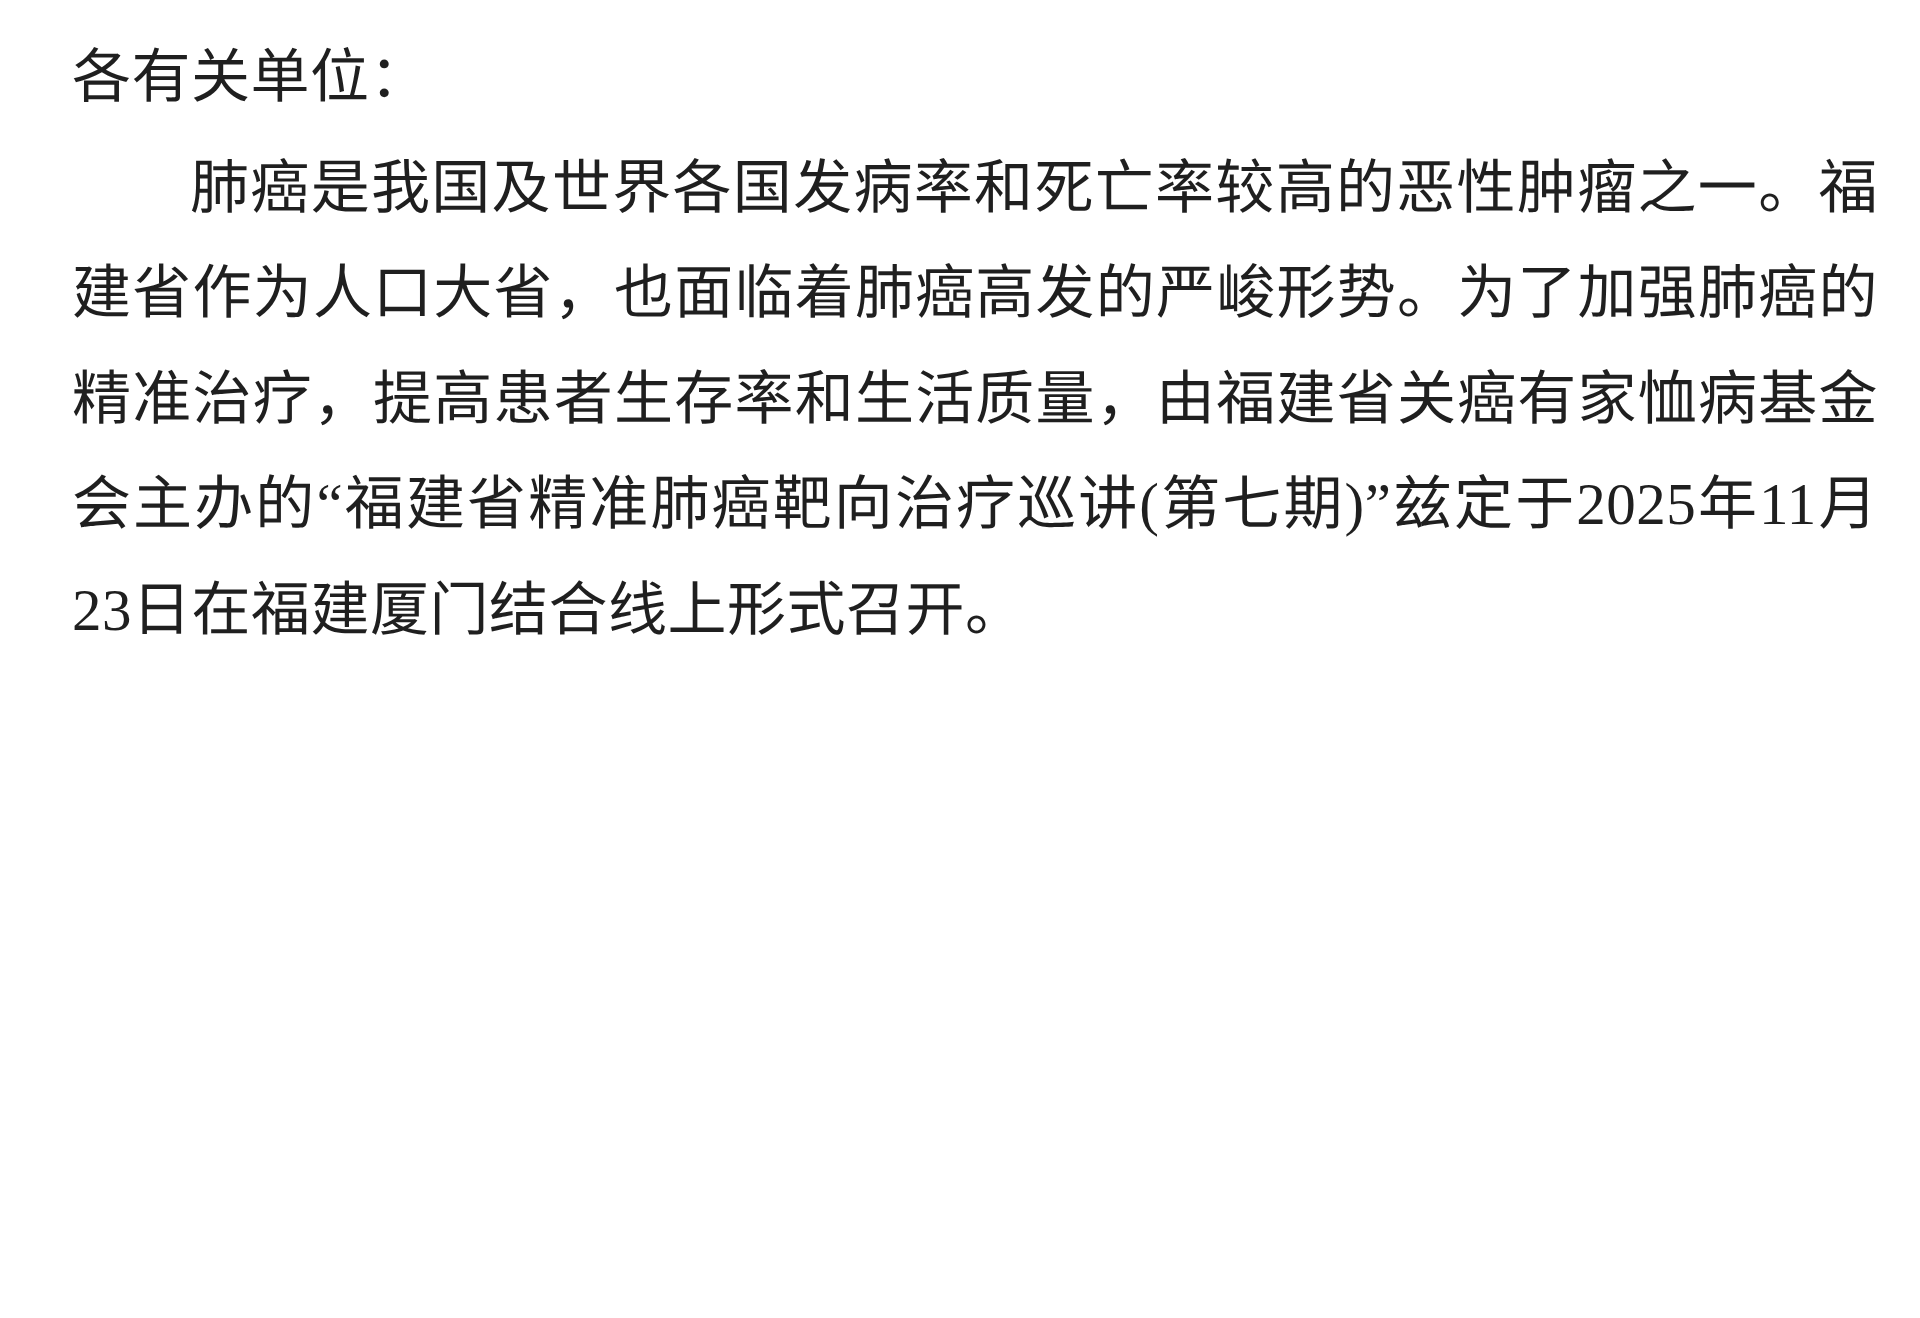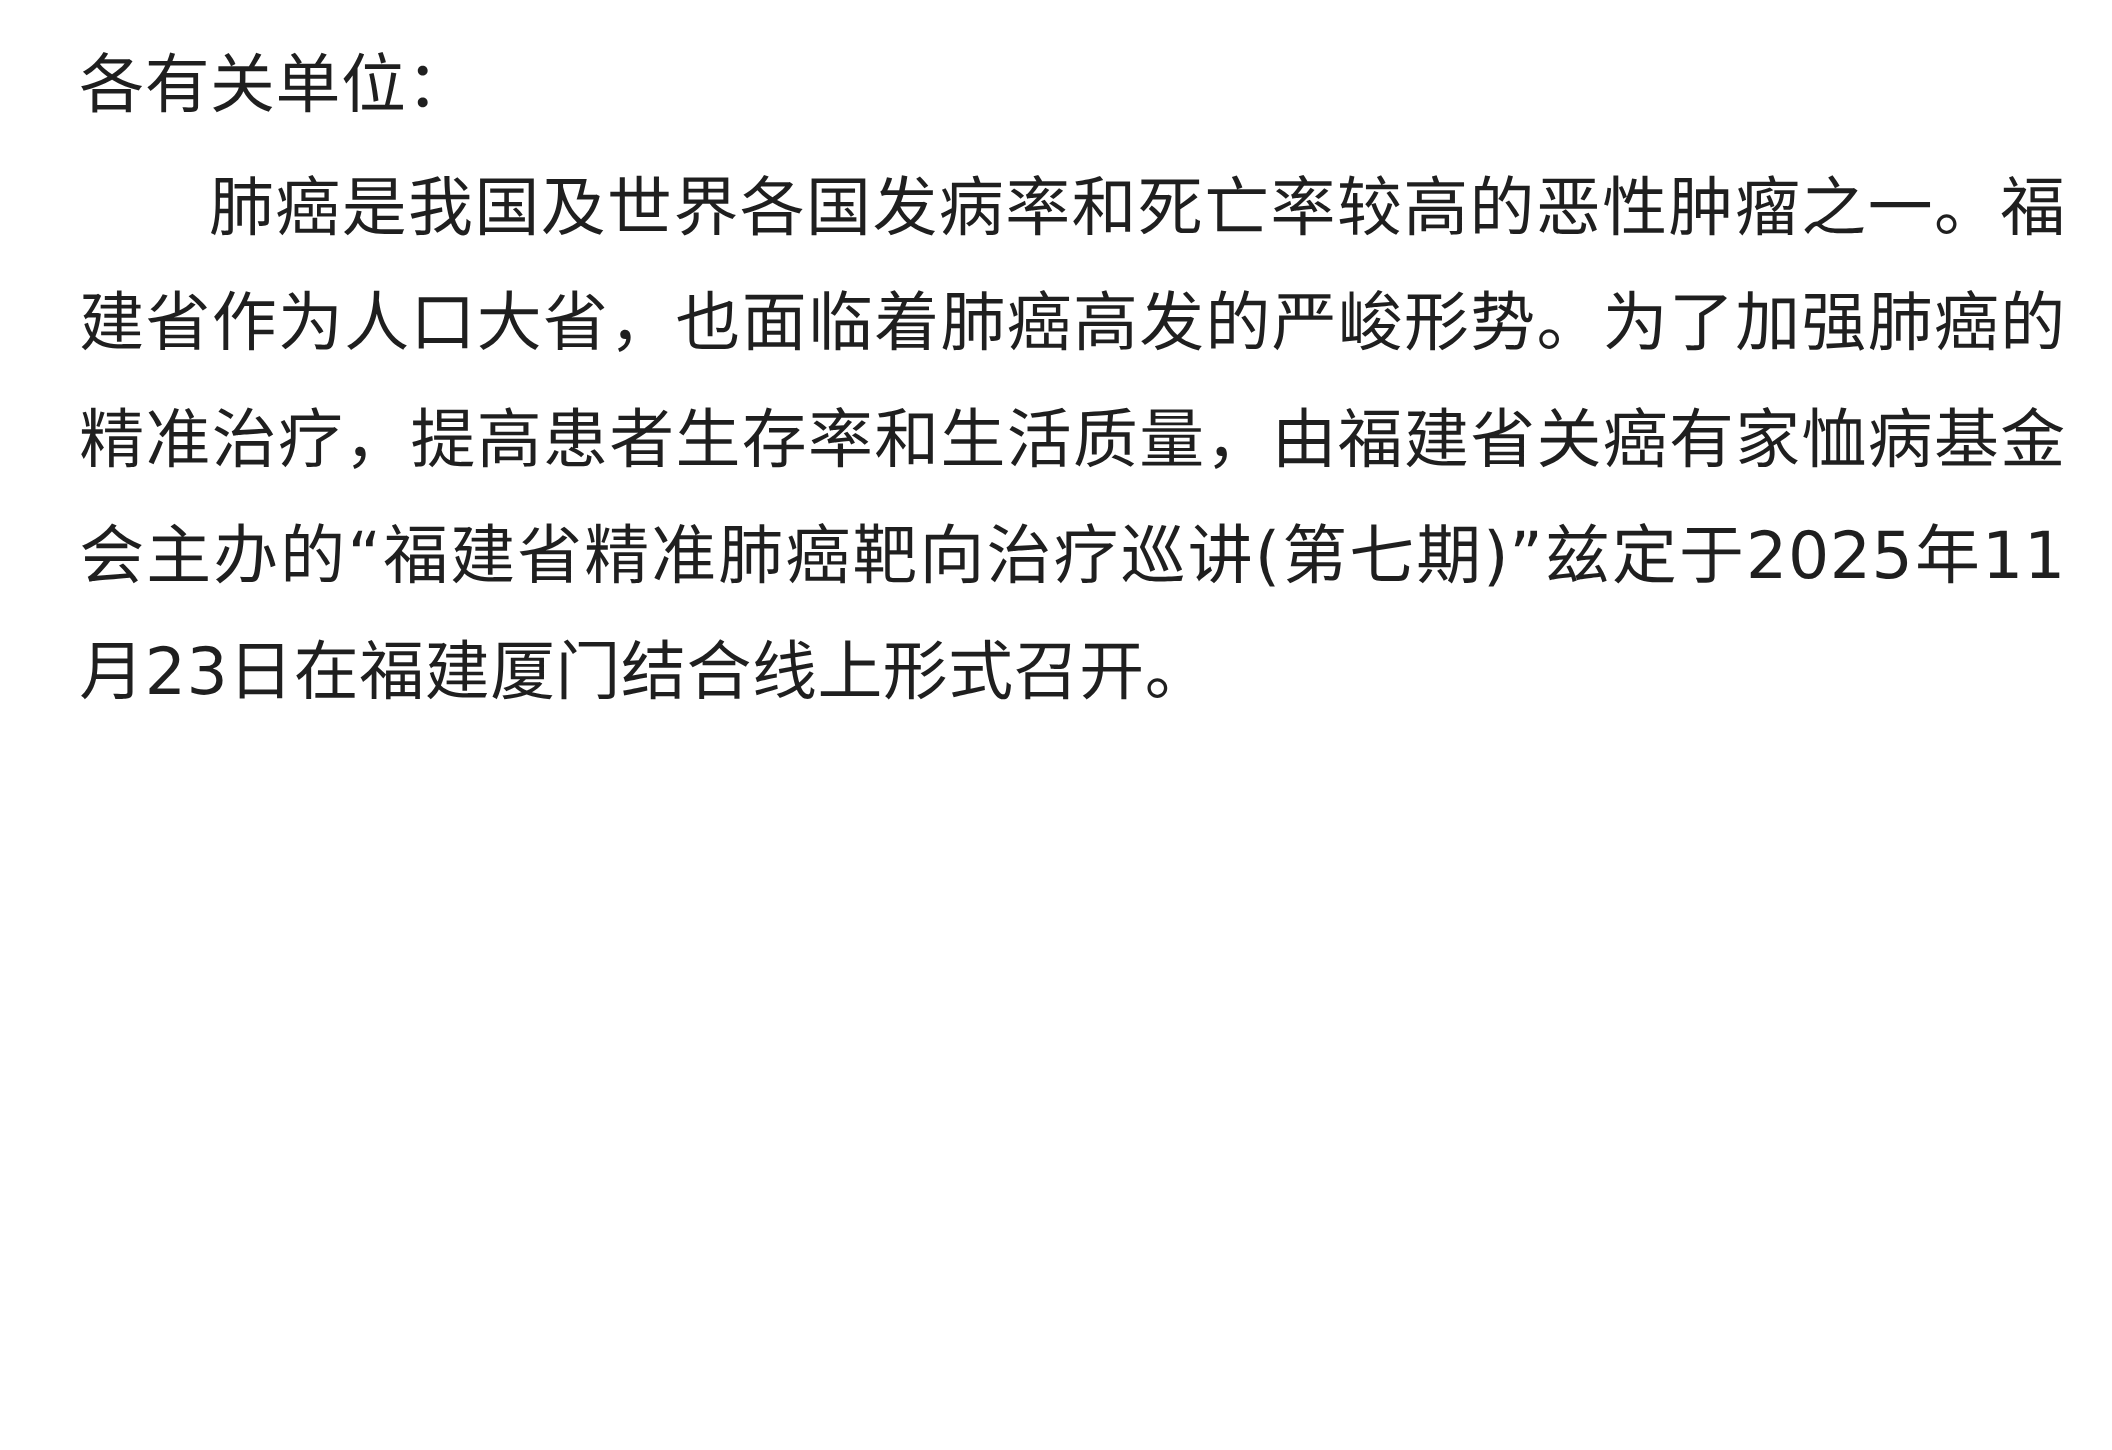--- a/index.html
+++ b/index.html
@@ -33,20 +33,21 @@
   }
   .para {
     margin: 0;
     padding: 0;
   }
   .para + .para {
     margin-top: 4px;
   }
   .indent {
     text-indent: 2em;
+    font-family: Liberation Serif, serif;
   }
   .salutation {
     margin-bottom: 6px;
   }
 </style>
 </head>
 <body>
 
 <div class="page">
   <div class="doc-body">

